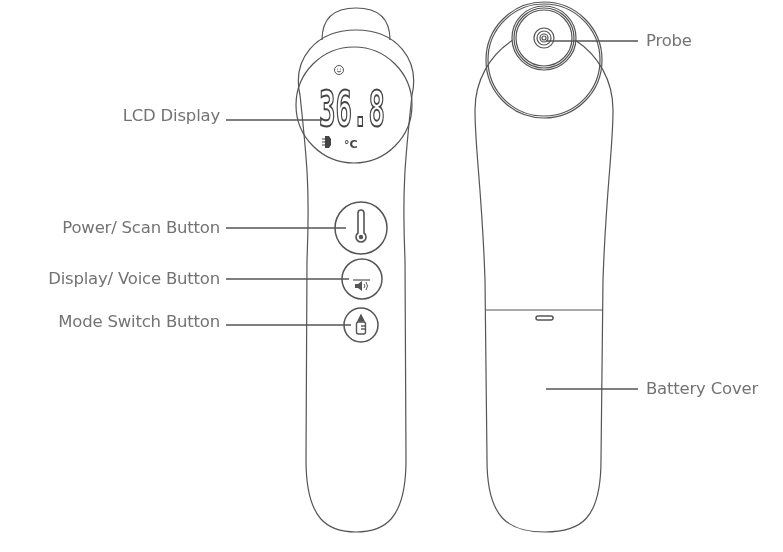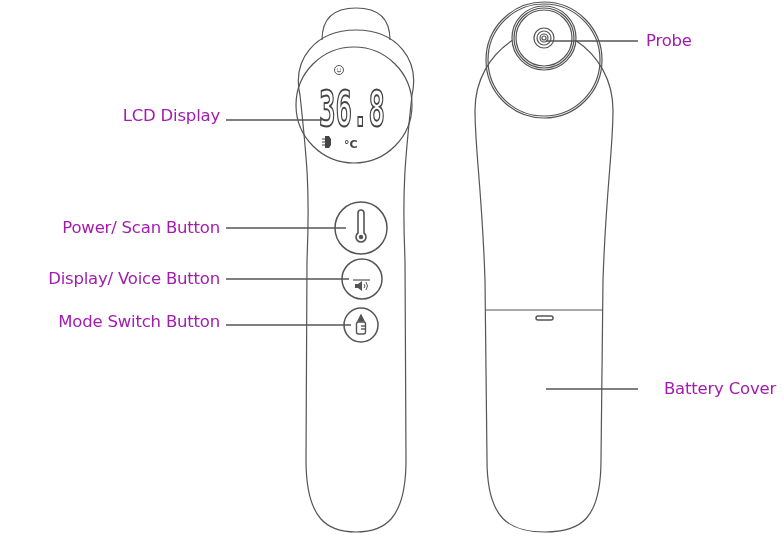--- a/index.html
+++ b/index.html
@@ -1,20 +1,20 @@
 <!DOCTYPE html>
 <html><head>
   <meta charset="utf-8">
   <style>
     html, body { margin: 0; padding: 0; background: #ffffff; }
     body { width: 783px; height: 552px; position: relative; overflow: hidden;
            font-family: "DejaVu Sans", sans-serif; }
     svg.diagram { position: absolute; left: 0; top: 0; }
     .lbl { position: absolute; font-family: "DejaVu Sans", sans-serif; font-size: 16.5px;
-           color: #a21caf; white-space: nowrap; line-height: 20px; letter-spacing: -0.2px; }
+           color: #737373; white-space: nowrap; line-height: 20px; letter-spacing: -0.2px; }
     .lbl.right { text-align: right; }
   </style>
 </head>
 <body>
 
 <svg class="diagram" width="783" height="552" viewBox="0 0 783 552" xmlns="http://www.w3.org/2000/svg">
   <g fill="none" stroke="#555" stroke-width="1.2">
 
     <g>
 
@@ -101,13 +101,13 @@
     <line x1="546" y1="41" x2="638" y2="41"></line>
     <line x1="546" y1="389" x2="638" y2="389"></line>
   </g>
 </svg>
 
 <div class="lbl right" style="right:563px; top:106px;">LCD Display</div>
 <div class="lbl right" style="right:563px; top:218px;text-align:right;">Power/ Scan Button</div>
 <div class="lbl right" style="right:563px; top:269px;">Display/ Voice Button</div>
 <div class="lbl right" style="right:563px; top:312px;">Mode Switch Button</div>
 <div class="lbl" style="left:646px; top:31px;">Probe</div>
-<div class="lbl" style="left:664px; top:379px;">Battery Cover</div>
+<div class="lbl" style="left:646px; top:379px;">Battery Cover</div>
 
 </body></html>

